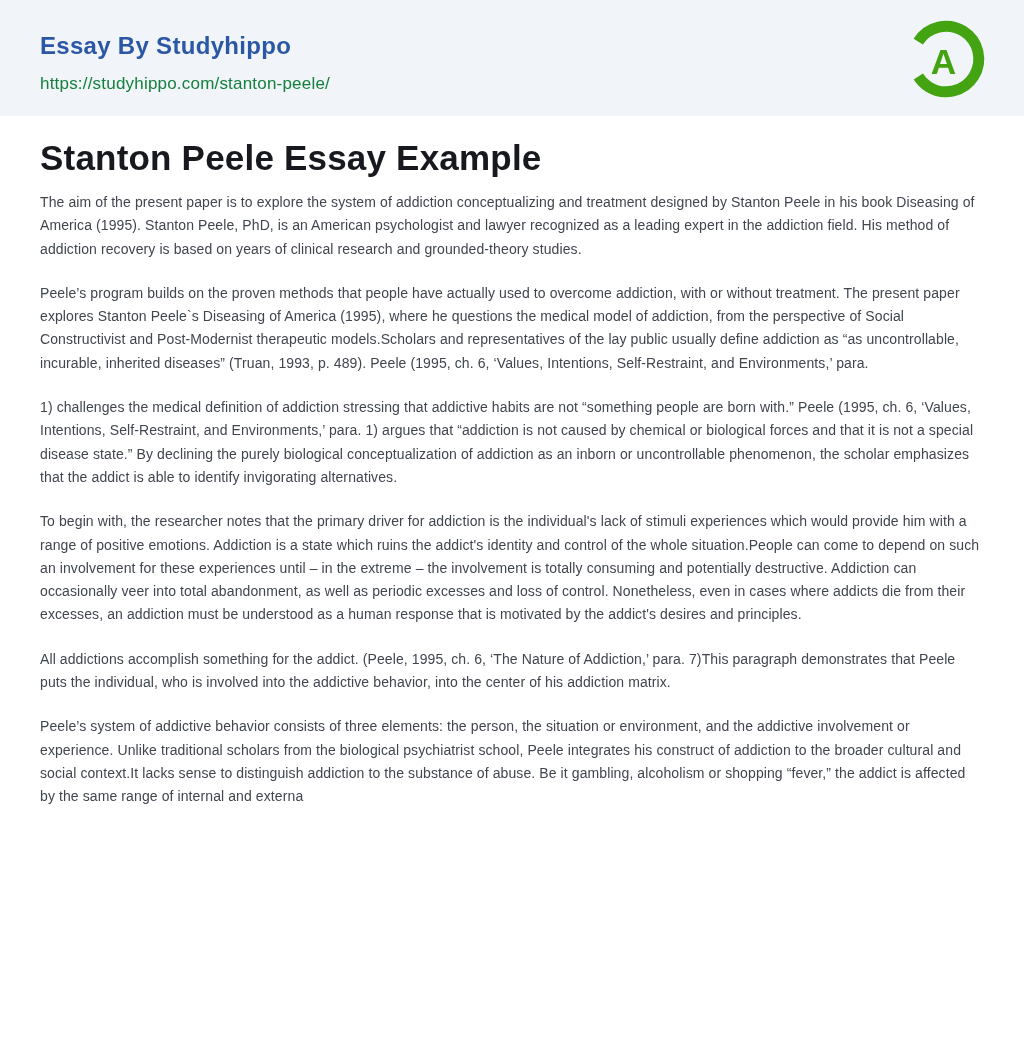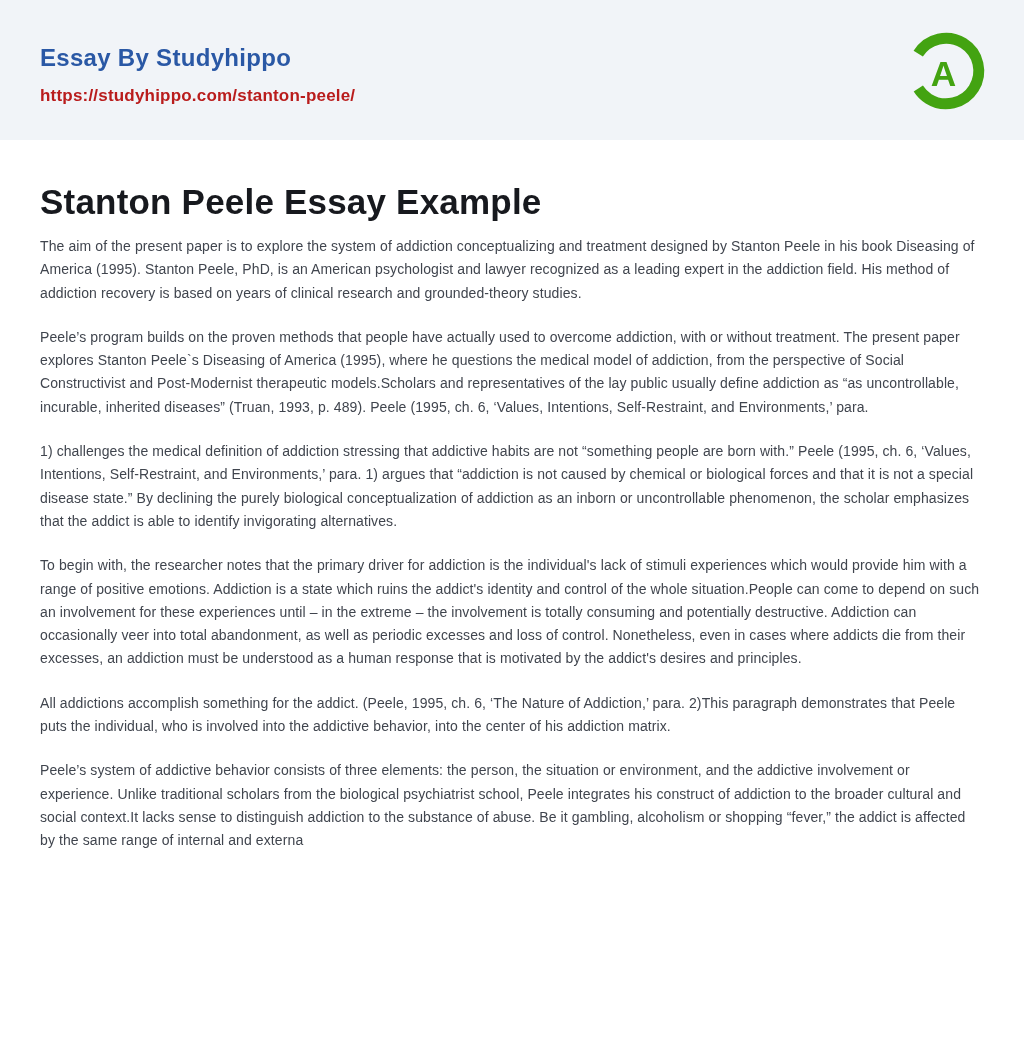--- a/index.html
+++ b/index.html
@@ -6,53 +6,52 @@
   html, body {
     width: 1024px;
     height: 1051px;
     background: #ffffff;
     font-family: "Liberation Sans", "DejaVu Sans", sans-serif;
     overflow: hidden;
   }
   
   .page-header {
     width: 100%;
-    height: 140px;
+    height: 116px;
     background: #f1f4f8;
     display: flex;
     align-items: center;
     justify-content: space-between;
     padding: 0 36px 0 40px;
   }
   .header-text { margin-top: 10px; }
   .site-title {
     color: #2a58a5;
     font-size: 24px;
     font-weight: 700;
     letter-spacing: 0.3px;
     margin-bottom: 14px;
   }
   .page-url {
-    color: #b91c1c;
+    color: #15803d;
     font-size: 17px;
-    font-weight: 700;
+    font-weight: 400;
     text-decoration: none;
     letter-spacing: 0.2px;
     display: inline-block;
   }
   .logo { width: 84px; height: 84px; margin-top: 2px; }
   .logo svg { width: 100%; height: 100%; display: block; }
   .logo text {
     font-family: "Liberation Sans", "DejaVu Sans", sans-serif;
     font-weight: 700;
   }
   
   .article {
     padding: 22px 40px 0 40px;
-    margin-top: 20px;
   }
   .article-title {
     color: #17191e;
     font-size: 35px;
     font-weight: 700;
     letter-spacing: 0.2px;
     margin-bottom: 13px;
   }
   .paragraphs p {
     color: #40454e;
@@ -84,17 +83,17 @@
   <div class="paragraphs">
 
       <p>The aim of the present paper is to explore the system of addiction conceptualizing and treatment designed by Stanton Peele in his book Diseasing of America (1995). Stanton Peele, PhD, is an American psychologist and lawyer recognized as a leading expert in the addiction field. His method of addiction recovery is based on years of clinical research and grounded-theory studies.</p>
 
       <p>Peele’s program builds on the proven methods that people have actually used to overcome addiction, with or without treatment. The present paper explores Stanton Peele`s Diseasing of America (1995), where he questions the medical model of addiction, from the perspective of Social Constructivist and Post-Modernist therapeutic models.Scholars and representatives of the lay public usually define addiction as “as uncontrollable, incurable, inherited diseases” (Truan, 1993, p. 489). Peele (1995, ch. 6, ‘Values, Intentions, Self-Restraint, and Environments,’ para.</p>
 
       <p>1) challenges the medical definition of addiction stressing that addictive habits are not “something people are born with.” Peele (1995, ch. 6, ‘Values, Intentions, Self-Restraint, and Environments,’ para. 1) argues that “addiction is not caused by chemical or biological forces and that it is not a special disease state.” By declining the purely biological conceptualization of addiction as an inborn or uncontrollable phenomenon, the scholar emphasizes that the addict is able to identify invigorating alternatives.</p>
 
       <p>To begin with, the researcher notes that the primary driver for addiction is the individual's lack of stimuli experiences which would provide him with a range of positive emotions. Addiction is a state which ruins the addict's identity and control of the whole situation.People can come to depend on such an involvement for these experiences until – in the extreme – the involvement is totally consuming and potentially destructive. Addiction can occasionally veer into total abandonment, as well as periodic excesses and loss of control. Nonetheless, even in cases where addicts die from their excesses, an addiction must be understood as a human response that is motivated by the addict's desires and principles.</p>
 
-      <p>All addictions accomplish something for the addict. (Peele, 1995, ch. 6, ‘The Nature of Addiction,’ para. 2)This paragraph demonstrates that Peele puts the individual, who is involved into the addictive behavior, into the center of his addiction matrix.</p>
+      <p>All addictions accomplish something for the addict. (Peele, 1995, ch. 6, ‘The Nature of Addiction,’ para. 7)This paragraph demonstrates that Peele puts the individual, who is involved into the addictive behavior, into the center of his addiction matrix.</p>
 
       <p>Peele’s system of addictive behavior consists of three elements: the person, the situation or environment, and the addictive involvement or experience. Unlike traditional scholars from the biological psychiatrist school, Peele integrates his construct of addiction to the broader cultural and social context.It lacks sense to distinguish addiction to the substance of abuse. Be it gambling, alcoholism or shopping “fever,” the addict is affected by the same range of internal and externa</p>
     </div>
 </main>
 
 </body></html>

